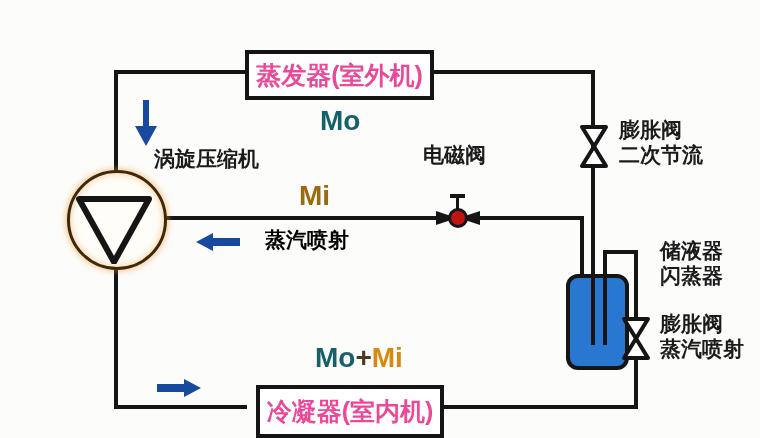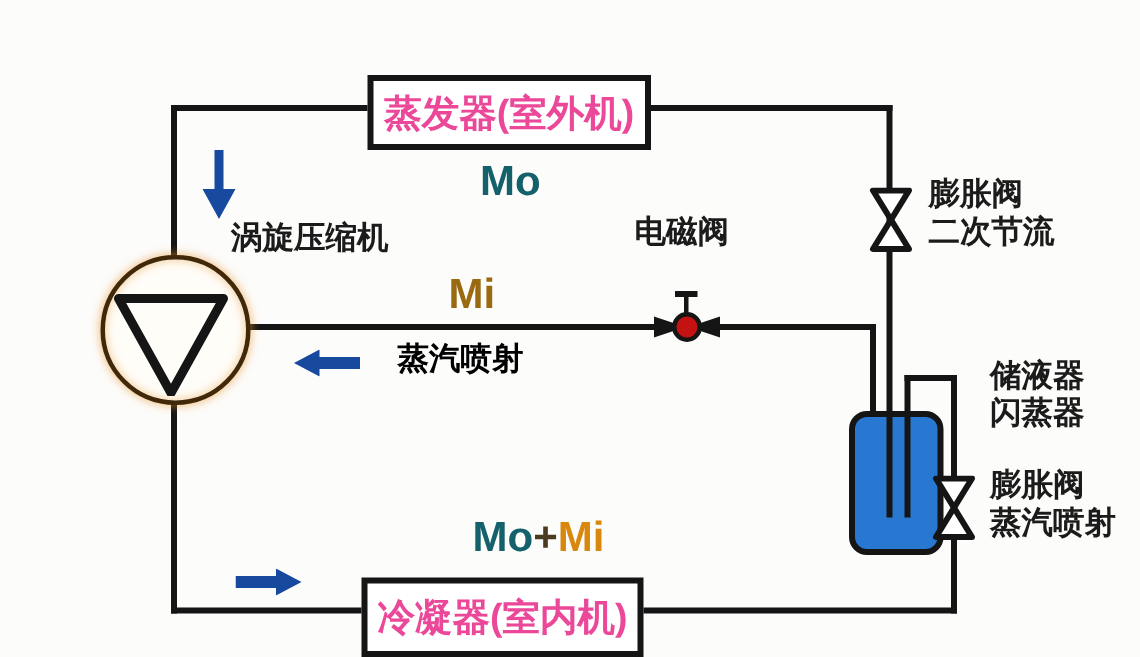--- a/index.html
+++ b/index.html
@@ -60,21 +60,21 @@
   <div class="pipe dip" style="left:591px;top:70px;width:4px;height:275px;"></div>
   <div class="pipe dip" style="left:603px;top:250px;width:4px;height:95px;"></div>
   <div class="pipe" style="left:603px;top:250px;width:35px;height:4px;"></div>
   <div class="pipe" style="left:634px;top:250px;width:4px;height:159px;"></div>
   <div class="pipe" style="left:162px;top:216px;width:420px;height:4px;"></div>
   <div class="pipe" style="left:580px;top:216px;width:4px;height:62px;"></div>
 
   <div class="box" style="left:245px;top:50px;width:181px;height:42px;">
     <span>蒸发器(室外机)</span>
   </div>
-  <div class="box" style="left:241px;top:385px;width:180px;height:45px;">
+  <div class="box" style="left:256px;top:385px;width:180px;height:45px;">
     <span>冷凝器(室内机)</span>
   </div>
 
   <div class="compressor">
     <svg width="94" height="94" viewBox="0 0 94 94">
       <polygon points="12,29 82,29 47,92" fill="#fffdf8" stroke="#151515" stroke-width="6" stroke-linejoin="round"></polygon>
     </svg>
   </div>
 
   <svg class="valve" style="left:579px;top:125px;" width="30" height="43">

